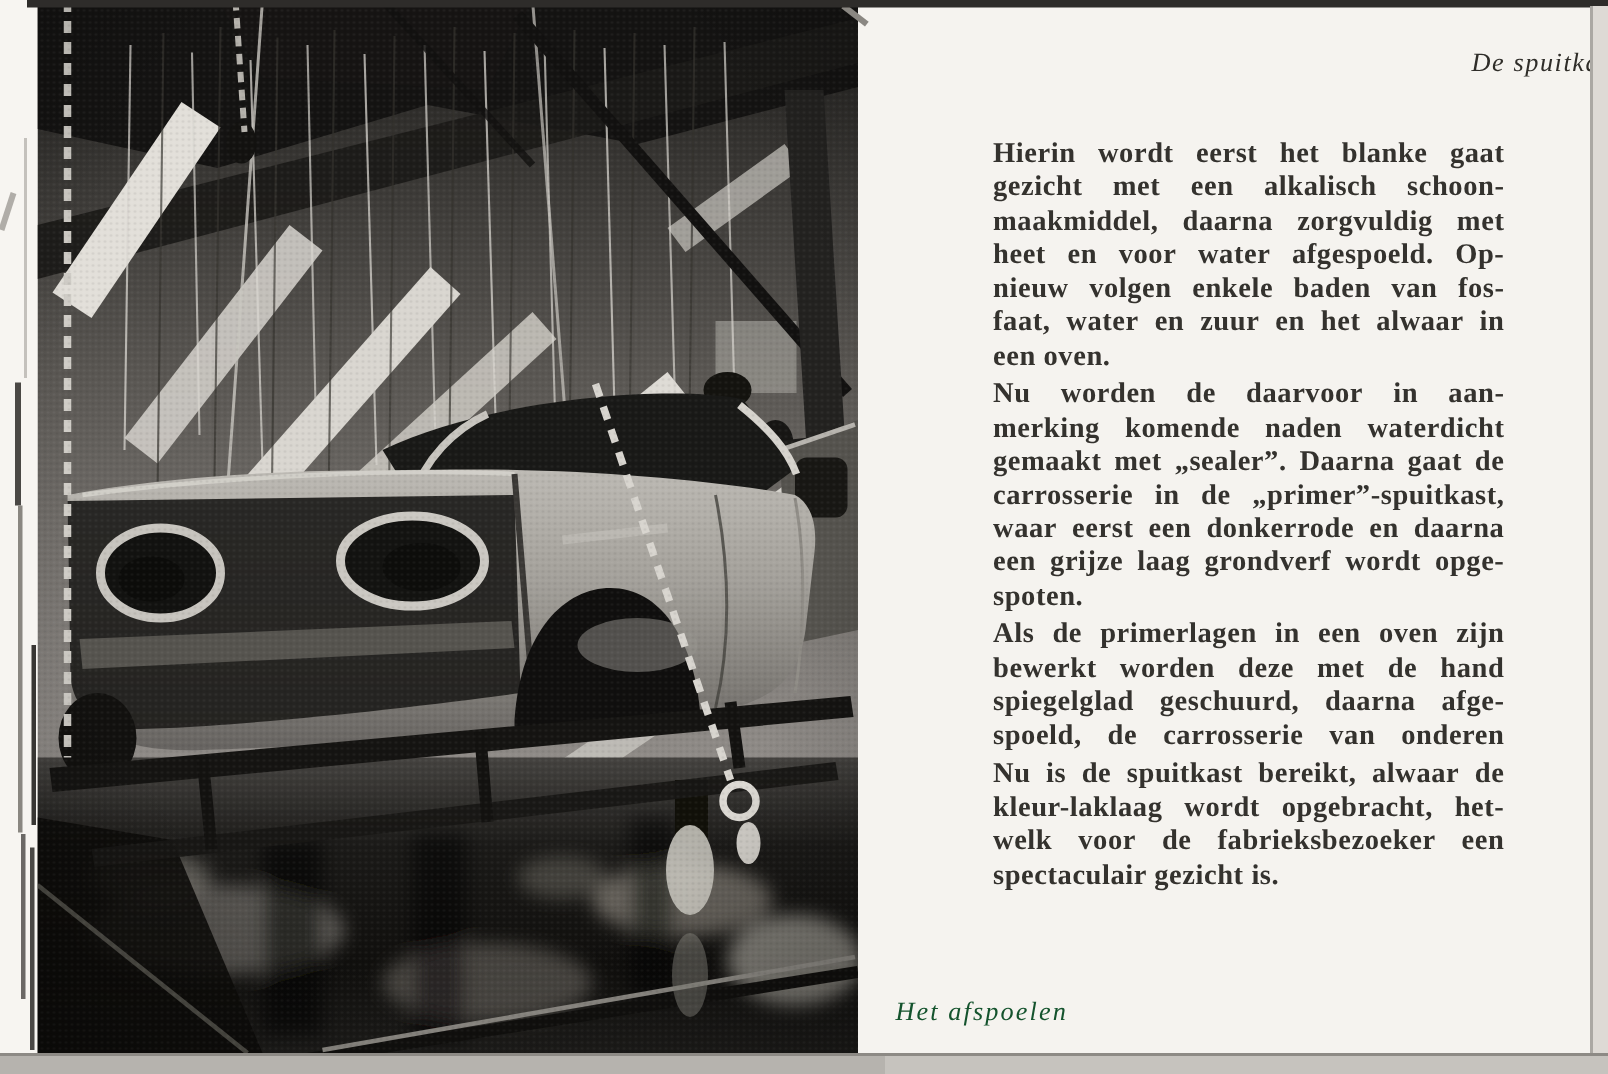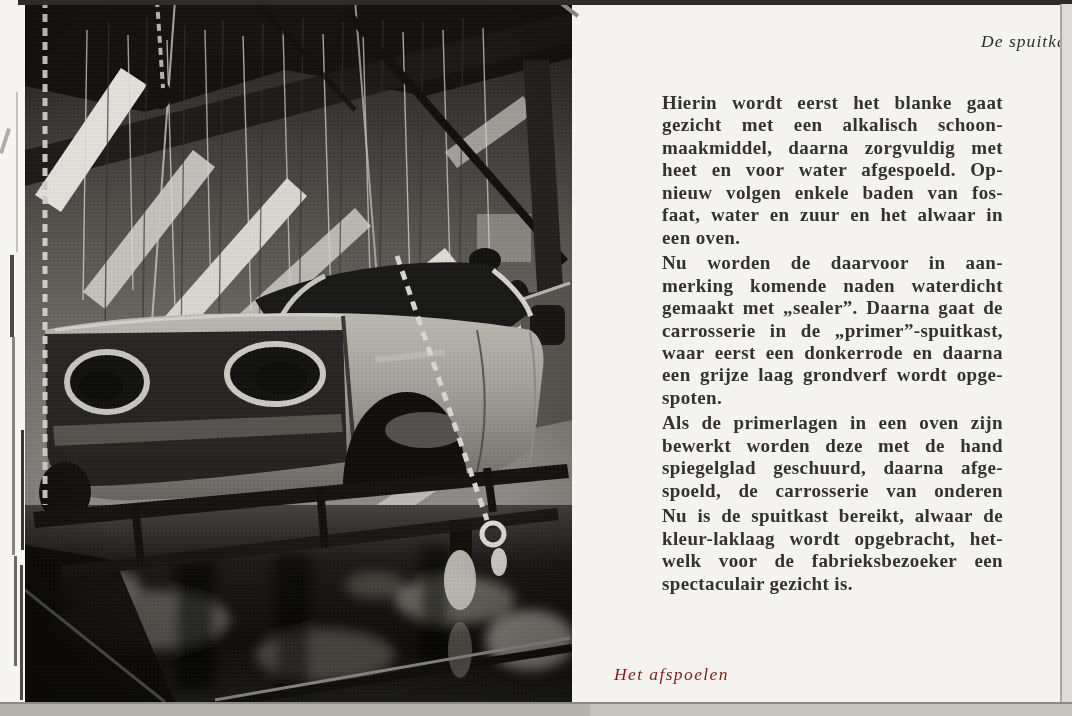--- a/index.html
+++ b/index.html
@@ -24,22 +24,22 @@
   .photo{position:absolute;left:25px;top:0;width:547px;height:702px;display:block;}
   .corner-mark{position:absolute;left:560px;top:8px;width:20px;height:4px;background:#8a8782;transform:rotate(38deg);}
   
   .running-title{position:absolute;left:981px;top:31px;font-style:italic;font-size:17.5px;
                  letter-spacing:.06em;color:#2f2d29;white-space:nowrap;}
   .text-column{position:absolute;left:647px;top:92px;width:356px;color:#34322e;
                font-size:19px;line-height:22.45px;letter-spacing:.02em;}
   .para{margin:0 0 3px 15px;font-weight:bold;}
   .line{display:flex;justify-content:space-between;}
   .line.last{display:block;}
-  .caption{position:absolute;left:614px;top:664px;font-style:italic;font-size:17.5px;
-           letter-spacing:.08em;color:#7f1d1d;white-space:nowrap;}
+  .caption{position:absolute;left:597px;top:664px;font-style:italic;font-size:17.5px;
+           letter-spacing:.08em;color:#14532d;white-space:nowrap;}
 </style>
 </head>
 <body>
 
 <div class="canvas">
 
   <div class="gutter">
     <div class="m m1"></div>
     <div class="m m2"></div>
     <div class="m m3"></div>

